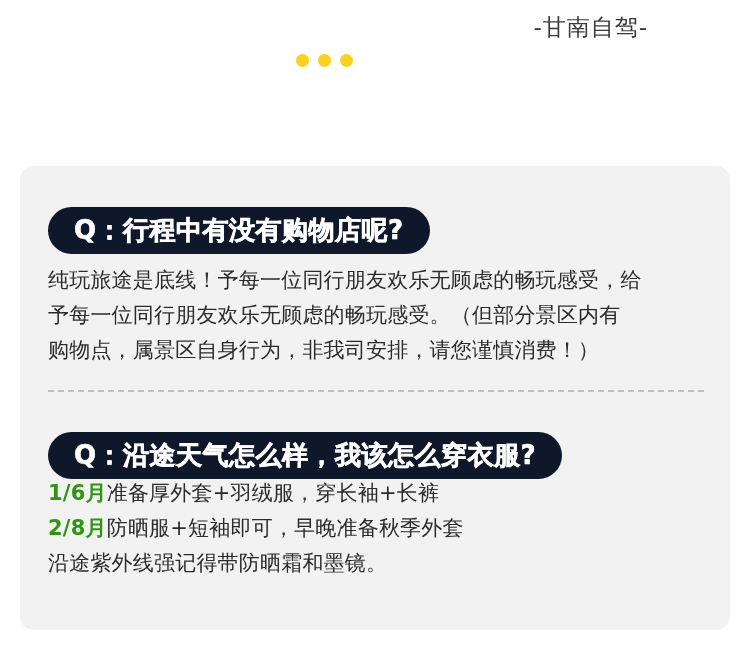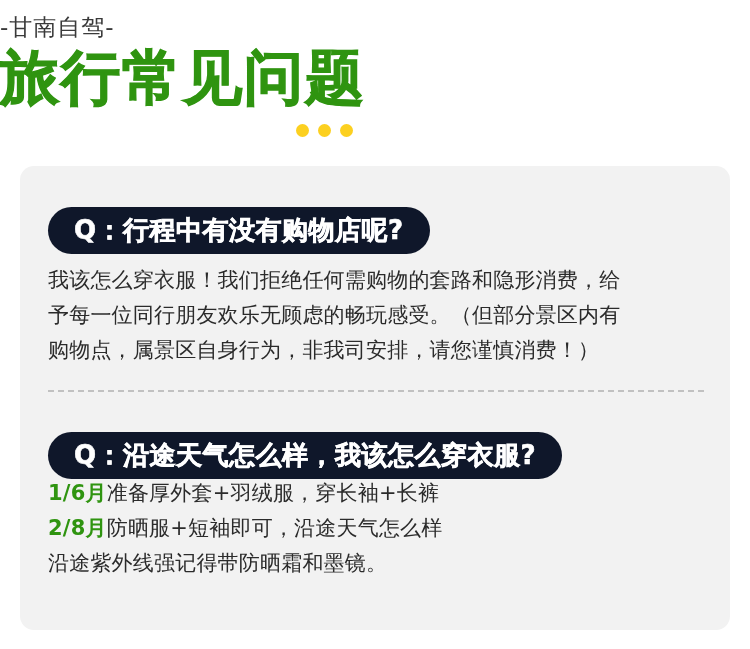--- a/index.html
+++ b/index.html
@@ -12,21 +12,21 @@
     background: #ffffff;
     font-family: "Liberation Sans", "DejaVu Sans", sans-serif;
     overflow: hidden;
     position: relative;
   }
 
   
   .header {
     width: 648px;
     padding-top: 12px;
-    text-align: left;
+    text-align: right;
     box-sizing: border-box;
   }
   .eyebrow {
     font-size: 23px;
     line-height: 30px;
     color: #3a3a3a;
     letter-spacing: 1px;
     font-weight: 400;
     font-family: "DejaVu Sans", "Liberation Sans", sans-serif;
   }
@@ -105,55 +105,54 @@
   #block-1 .answer { position: absolute; left: 28px; top: 97px; width: 660px; }
   #divider-1 { position: absolute; left: 28px; top: 224px; width: 656px; }
   #block-2 .q-pill { position: absolute; left: 28px; top: 239px; margin-top: 27px; }
   #block-2 .answer { position: absolute; left: 28px; top: 310px; width: 660px; }
 </style>
 </head>
 <body>
 
 <div class="header">
   <div class="eyebrow">-甘南自驾-</div>
-  <div class="main-title">旅行常见问题</div>
   <div class="dots">
     <span class="dot"></span>
     <span class="dot"></span>
     <span class="dot"></span>
   </div>
 </div>
 
 <div class="card">
 
   <div class="qa-block" id="block-1">
     <div class="q-pill">Q：行程中有没有购物店呢?</div>
     <div class="answer">
       <div class="answer-line">
-        <span class="month"></span><span>我该怎么穿衣服！我们拒绝任何需购物的套路和隐形消费，给</span>
+        <span class="month"></span><span>纯玩旅途是底线！予每一位同行朋友欢乐无顾虑的畅玩感受，给</span>
       </div>
       <div class="answer-line">
         <span class="month"></span><span>予每一位同行朋友欢乐无顾虑的畅玩感受。（但部分景区内有</span>
       </div>
       <div class="answer-line">
         <span class="month"></span><span>购物点，属景区自身行为，非我司安排，请您谨慎消费！）</span>
       </div>
     </div>
   </div>
 
   <hr class="divider" id="divider-1">
 
   <div class="qa-block" id="block-2">
     <div class="q-pill">Q：沿途天气怎么样，我该怎么穿衣服?</div>
     <div class="answer">
       <div class="answer-line">
         <span class="month">1/6月</span><span>准备厚外套+羽绒服，穿长袖+长裤</span>
       </div>
       <div class="answer-line">
-        <span class="month">2/8月</span><span>防晒服+短袖即可，沿途天气怎么样</span>
+        <span class="month">2/8月</span><span>防晒服+短袖即可，早晚准备秋季外套</span>
       </div>
       <div class="answer-line">
         <span class="month"></span><span>沿途紫外线强记得带防晒霜和墨镜。</span>
       </div>
     </div>
   </div>
 
 </div>
 
 </body></html>

